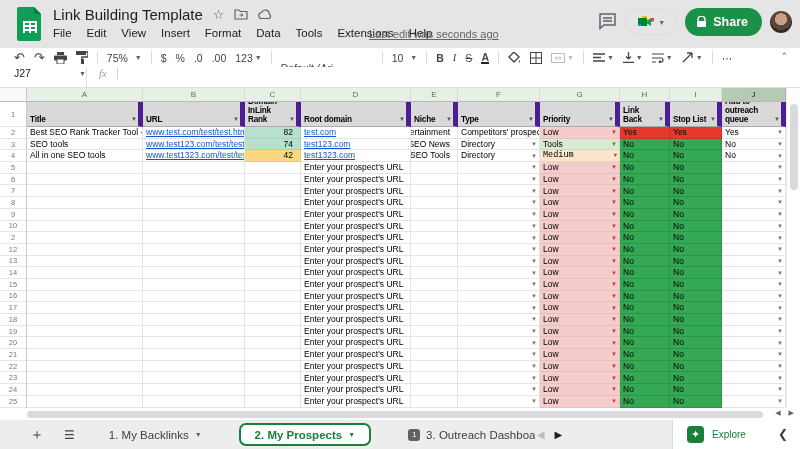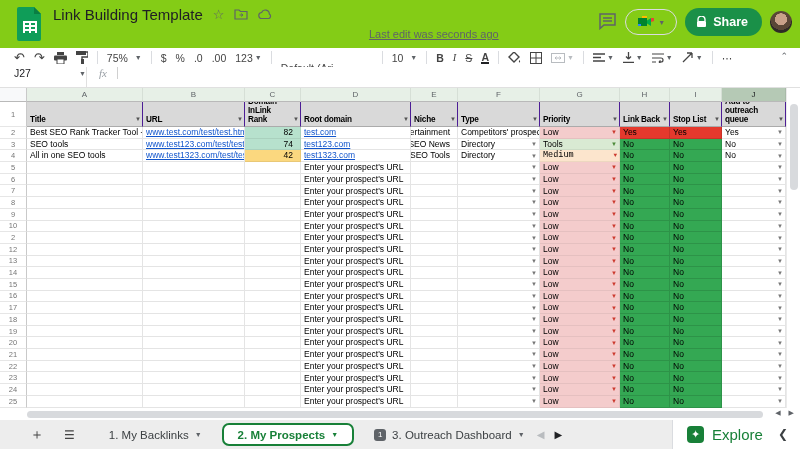--- a/index.html
+++ b/index.html
@@ -1,21 +1,21 @@
 <!DOCTYPE html>
 <html style="--green: #188038; --green-btn: #1a9048; --link: #1155cc; --hdr: #d9d9d9; --strip: #e7f0e7; --strip-active: #b5c9b5; --low: #f4cccc; --high: #d9ead3; --med: #fce5cd; --yes: #e5392d; --no: #34a853; --good: #b7e1cd; --warn: #fbd87f;"><head>
 <meta charset="utf-8">
 <style>
   * { margin:0; padding:0; box-sizing:border-box; }
   html,body { width:800px; height:449px; overflow:hidden; background:#fff;
     font-family:"Liberation Sans", sans-serif; }
   body { position:relative; font-size:11px; color:#202124; }
 
   
-  .topbar { position:absolute; top:0; left:0; width:800px; height:48px; background:#84cc16; }
+  .topbar { position:absolute; top:0; left:0; width:800px; height:48px; background:#e5e5e5; }
   .logo { position:absolute; left:17px; top:7px; width:26px; height:34px; }
   .title-row { position:absolute; left:53px; top:6px; display:flex; align-items:center; gap:10px; }
   .doc-title { font-size:15px; color:#202124; }
   .tiny-ic { color:#5f6368; font-size:12px; display:flex; align-items:center; }
   .menu-row { position:absolute; left:53px; top:27px; display:flex; align-items:center; gap:15px; font-size:11.5px; color:#202124; }
   .menu-item { cursor:default; }
   .last-edit { color:#5f6368; text-decoration:underline; margin-left:6px; }
   .top-right { position:absolute; right:8px; top:8px; display:flex; align-items:center; gap:8px; }
   .meet-pill { width:52px; height:26px; border:1px solid #dadce0; border-radius:13px;
     display:flex; align-items:center; justify-content:center; gap:3px; }
@@ -48,21 +48,21 @@
   
   .sheet { position:absolute; top:88px; left:0; width:786px; height:321px; overflow:hidden;
     display:grid; grid-template-columns:27px 116px 102px 56px 110px 47px 82px 80px 50px 52px 64px;
     grid-template-rows:14px 25px repeat(24, 11.7px); background:#fff; }
   .lcell { background:var(--strip); border-right:1px solid rgba(0,0,0,.07); border-bottom:1px solid #b9b9b9;
     font-size:8px; color:#5f6368; display:flex; align-items:center; justify-content:center; }
   .lcell.active { background:var(--strip-active); color:#202124; }
   .corner { background:#f8f9fa; border-right:1px solid #c9c9c9; border-bottom:1px solid #b9b9b9; }
   .rnum { background:#fff; border-right:1px solid #c9c9c9; border-bottom:1px solid #e6e6e6;
     font-size:7.5px; color:#757575; display:flex; align-items:center; justify-content:center; }
-  .hcell { background:var(--hdr); border-right:1px solid #4c1d95; border-bottom:1px solid #ababab;
+  .hcell { background:var(--hdr); border-right:5px solid #4c1d95; border-bottom:1px solid #ababab;
     font-weight:bold; font-size:8.2px; line-height:9px; color:#000; letter-spacing:-0.2px;
     padding:1px 9px 2px 3px; display:flex; align-items:flex-end; position:relative; overflow:hidden; }
   .hcell .ftr { position:absolute; right:1px; bottom:2px; font-size:6px; color:#555; letter-spacing:0; }
   .cell { background:#fff; border-right:1px solid #e4e4e4; border-bottom:1px solid #e4e4e4;
     font-size:8.5px; line-height:10.5px; color:#000; padding:0 3px; overflow:hidden;
     white-space:nowrap; position:relative; display:flex; align-items:center; }
   .cell.r { justify-content:flex-end; }
   .cell .lnk { color:var(--link); text-decoration:underline; }
   .cell .dd { position:absolute; right:2px; top:50%; transform:translateY(-50%); font-size:6px; color:#777; }
   .cell .dd.red { color:#cc3a2f; } .cell .dd.grn { color:#4d8b3a; }
@@ -80,36 +80,36 @@
   .vthumb { position:absolute; left:3px; top:16px; width:8px; height:86px; border-radius:4px; background:#d8dadd; }
   .hscroll { position:absolute; top:409px; left:0; width:800px; height:11px; background:#fff; }
   .hthumb { position:absolute; left:27px; top:2px; width:736px; height:7px; border-radius:4px; background:#d8dadd; }
   .hs-arrows { position:absolute; right:6px; top:0; display:flex; gap:8px; font-size:7px; color:#5f6368; }
 
   
   .tabbar { position:absolute; top:420px; left:0; width:800px; height:29px; background:#ededed;
     display:flex; align-items:center; }
   .tb-icon { color:#444; font-size:14px; margin-left:30px; }
   .tb-icon.menu { margin-left:20px; font-size:12px; }
-  .tabs { display:flex; align-items:center; margin-left:20px; height:29px; overflow:hidden; width:440px; }
+  .tabs { display:flex; align-items:center; margin-left:20px; height:29px; overflow:hidden; width:440px;gap:17px; }
   .tab { display:flex; align-items:center; gap:6px; padding:0 14px; height:29px; font-size:11.5px; color:#3c4043; white-space:nowrap; }
   .tab .caret { font-size:7px; color:#5f6368; }
   .tab.active { height:23px; background:#fff; border:2px solid var(--green); border-radius:7px;
     color:var(--green); font-weight:bold; margin:0 6px; }
   .tab.active .caret { color:var(--green); }
   .tab-badge { min-width:12px; height:12px; background:#5f6368; color:#fff; font-size:8px; border-radius:3px;
     display:flex; align-items:center; justify-content:center; padding:0 2px; }
   .tab-nav { display:flex; gap:10px; margin-left:2px; font-size:10px; }
   .tab-nav .dis { color:#b9bcbf; } .tab-nav .en { color:#202124; }
   .explore-panel { position:absolute; right:0; top:0; width:128px; height:29px; background:#fff;
     border-left:1px solid #dadce0; display:flex; align-items:center; }
   .explore-btn { display:flex; align-items:center; gap:8px; margin-left:14px; }
   .explore-ic { width:17px; height:17px; background:var(--green); border-radius:4px; color:#fff;
     font-size:11px; display:flex; align-items:center; justify-content:center; }
-  .explore-lbl { color:var(--green); font-size:15px; }
+  .explore-lbl { color:var(--green); font-size:10px; }
   .panel-collapse { position:absolute; right:12px; top:7px; color:#3c4043; font-size:12px; }
 </style>
 </head>
 <body>
 
 <div class="topbar">
   <svg class="logo" viewBox="0 0 26 34">
     <path d="M2 0h15l7 7v25a2 2 0 0 1-2 2H2a2 2 0 0 1-2-2V2a2 2 0 0 1 2-2z" fill="#0f9d58"></path>
     <path d="M17 0l7 7h-7z" fill="#0a7e43"></path>
     <path d="M6 14h14v12H6zM8 16v2h4v-2zm6 0v2h4v-2zm-6 4v2h4v-2zm6 0v2h4v-2zm-6 4v2h4v-2zm6 0v2h4v-2z" fill="#fff" fill-rule="evenodd"></path>
@@ -122,20 +122,32 @@
           <path d="M1 1h4l1.5 1.5H13V10H1z" fill="none" stroke="#5f6368" stroke-width="1.2"></path>
           <path d="M5.5 6h3M7.2 4.5L9 6 7.2 7.5" stroke="#5f6368" fill="none"></path>
         </svg>
     </span>
     <span class="tiny-ic">
       <svg width="15" height="11" viewBox="0 0 15 11">
           <path d="M4 9.5a3 3 0 0 1-.4-6A4 4 0 0 1 11.3 5a2.5 2.5 0 0 1-.4 4.5z" fill="none" stroke="#5f6368" stroke-width="1.2"></path>
         </svg>
     </span>
   </div>
+  <div class="menu-row">
+
+  <span class="menu-item">File</span>
+      <span class="menu-item">Edit</span>
+      <span class="menu-item">View</span>
+      <span class="menu-item">Insert</span>
+      <span class="menu-item">Format</span>
+      <span class="menu-item">Data</span>
+      <span class="menu-item">Tools</span>
+      <span class="menu-item">Extensions</span>
+      <span class="menu-item">Help</span>
+    </div>
   <span class="last-edit" style="position:absolute; left:363px; top:28px;">Last edit was seconds ago</span>
   <div class="top-right">
     <span>
       <svg width="19" height="18" viewBox="0 0 19 18">
           <path d="M2 2h15v11H6l-4 3.5z" fill="none" stroke="#5f6368" stroke-width="1.5"></path>
           <path d="M5 6h9M5 9h9" stroke="#5f6368" stroke-width="1.3"></path>
         </svg>
     </span>
     <span class="meet-pill">
       <svg width="18" height="14" viewBox="0 0 18 14">

